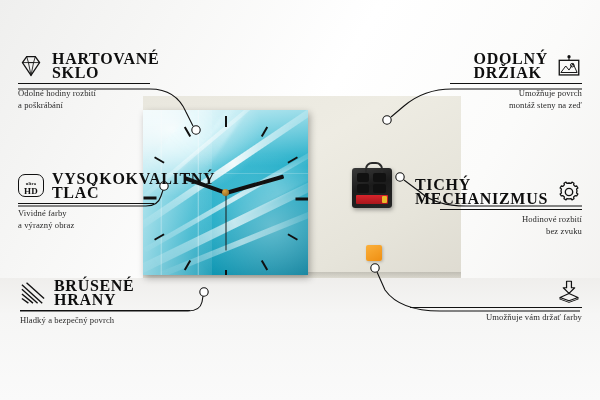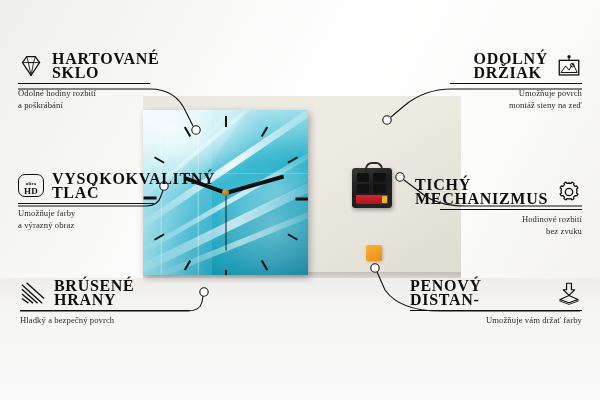--- a/index.html
+++ b/index.html
@@ -215,21 +215,21 @@
           <span class="h">HD</span>
         </span>
       </span>
       <span class="title">
         <span>VYSOKOKVALITNÝ</span><br>
         <span>TLAČ</span>
       </span>
     </div>
     <div class="rule"></div>
     <div class="sub">
-      <span>Umožňuje farby</span><br>
+      <span>Vividné farby</span><br>
       <span>a výrazný obraz</span>
     </div>
   </div>
 
   <div class="cal left" style="left:20px;top:279px;width:170px;">
     <div class="head">
       <span class="ico">
         <svg viewBox="0 0 28 26">
             <g stroke="currentColor" stroke-width="1.5">
               <path d="M2 4 L24 24"></path>
@@ -290,21 +290,21 @@
     <div class="rule"></div>
     <div class="sub">
       <span>Hodinové rozbití</span><br>
       <span>bez zvuku</span>
     </div>
   </div>
 
   <div class="cal right" style="left:410px;top:279px;width:172px;">
     <div class="head">
       <span class="title">
-        <span>PENOVÝ DISTAN-</span><br>
+        <br>
       </span>
       <span class="ico">
         <svg viewBox="0 0 32 28">
             <path d="M13 2 h6 v8 h4 l-7 7 -7 -7 h4 z" fill="none" stroke="currentColor" stroke-width="1.5" stroke-linejoin="round"></path>
             <path d="M16 17 L5 22 L16 26 L27 22 Z" fill="none" stroke="currentColor" stroke-width="1.4" stroke-linejoin="round"></path>
             <path d="M5 22 v2 l11 4 11 -4 v-2" fill="none" stroke="currentColor" stroke-width="1.3" stroke-linejoin="round"></path>
           </svg>
       </span>
     </div>
     <div class="rule"></div>

